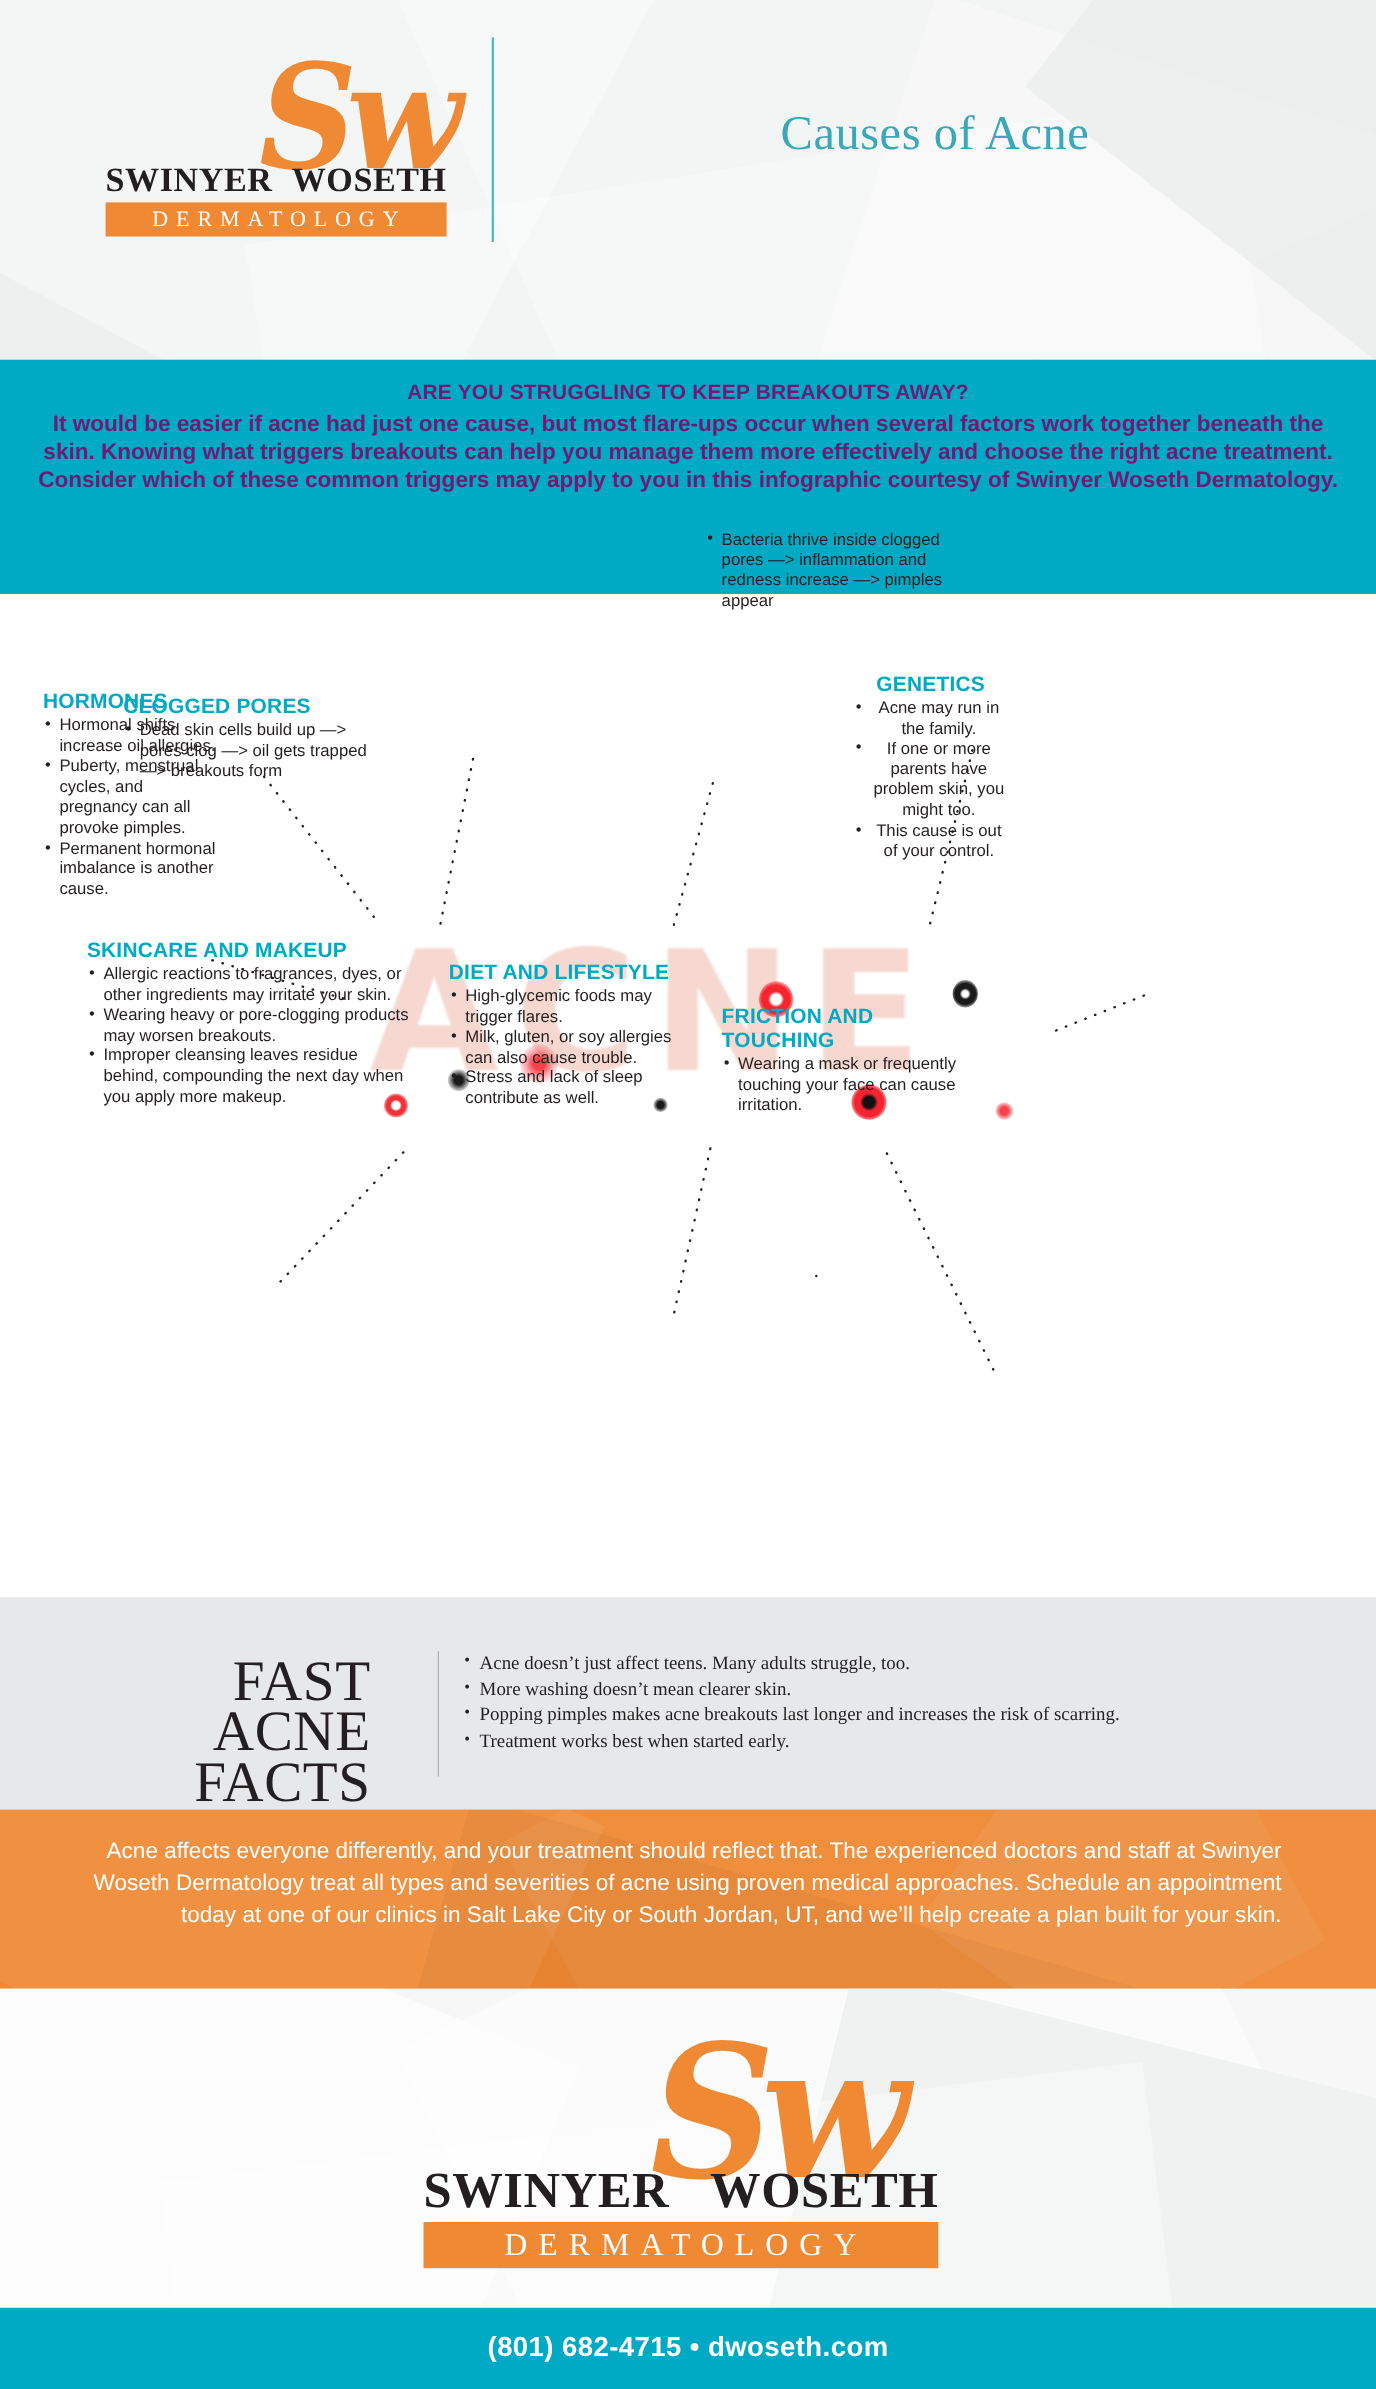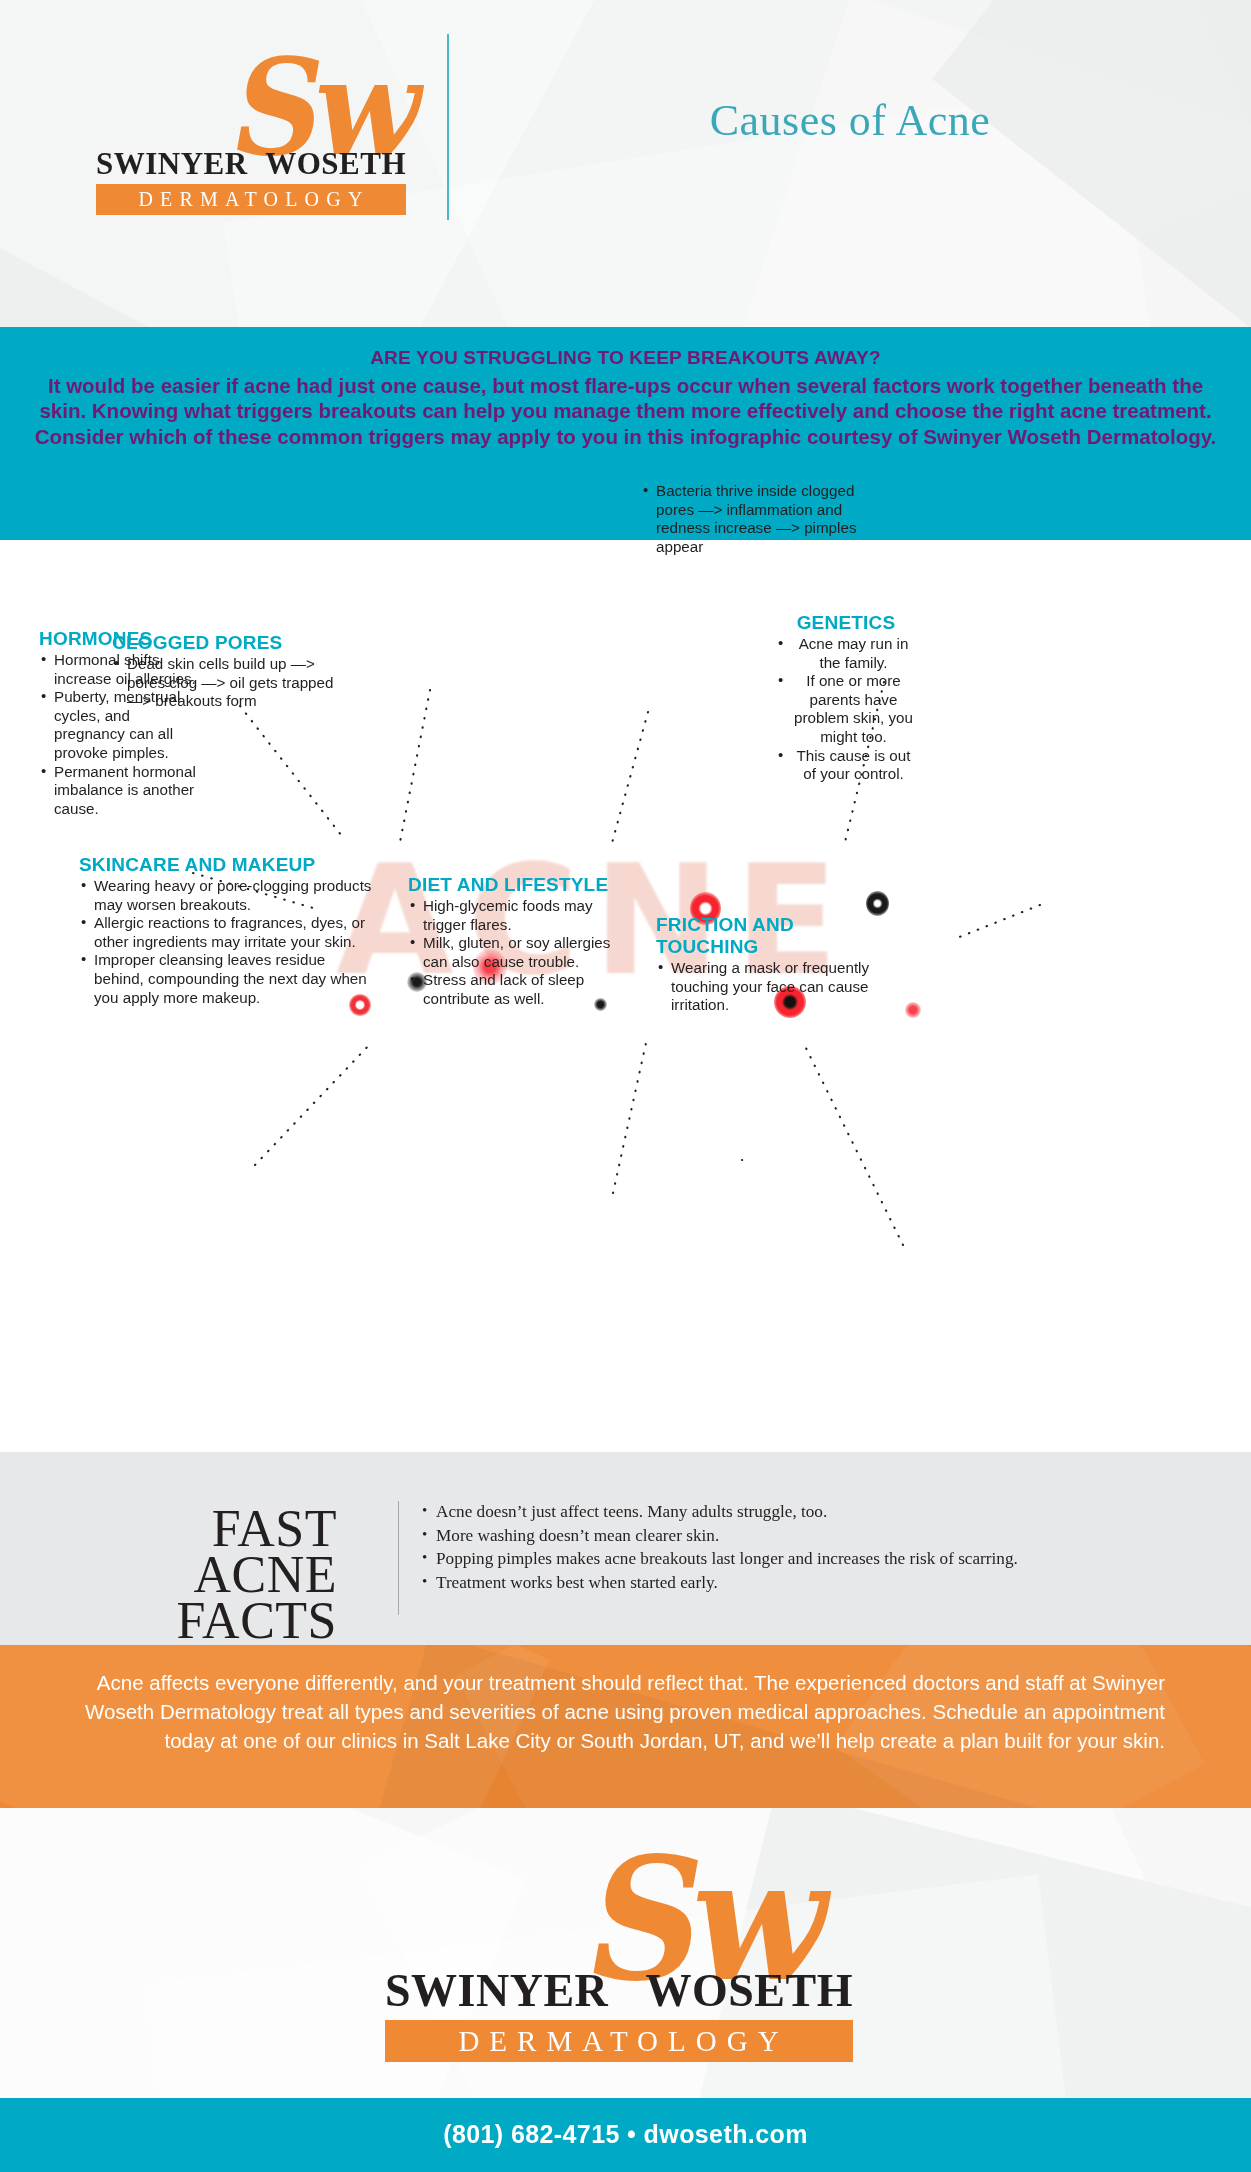--- a/index.html
+++ b/index.html
@@ -293,22 +293,22 @@
     <ul>
       <li>Acne may run in the family.</li>
       <li>If one or more parents have problem skin, you might too.</li>
       <li>This cause is out of your control.</li>
     </ul>
   </div>
 
   <div class="blk" style="left:79px;top:854px;width:295px;">
     <h3>SKINCARE AND MAKEUP</h3>
     <ul>
+      <li>Allergic reactions to fragrances, dyes, or other ingredients may irritate your skin.</li>
       <li>Wearing heavy or pore-clogging products may worsen breakouts.</li>
-      <li>Allergic reactions to fragrances, dyes, or other ingredients may irritate your skin.</li>
       <li>Improper cleansing leaves residue behind, compounding the next day when you apply more makeup.</li>
     </ul>
   </div>
 
   <div class="blk" style="left:408px;top:874px;width:205px;">
     <h3>DIET AND LIFESTYLE</h3>
     <ul>
       <li>High-glycemic foods may trigger flares.</li>
       <li>Milk, gluten, or soy allergies can also cause trouble.</li>
       <li>Stress and lack of sleep contribute as well.</li>

